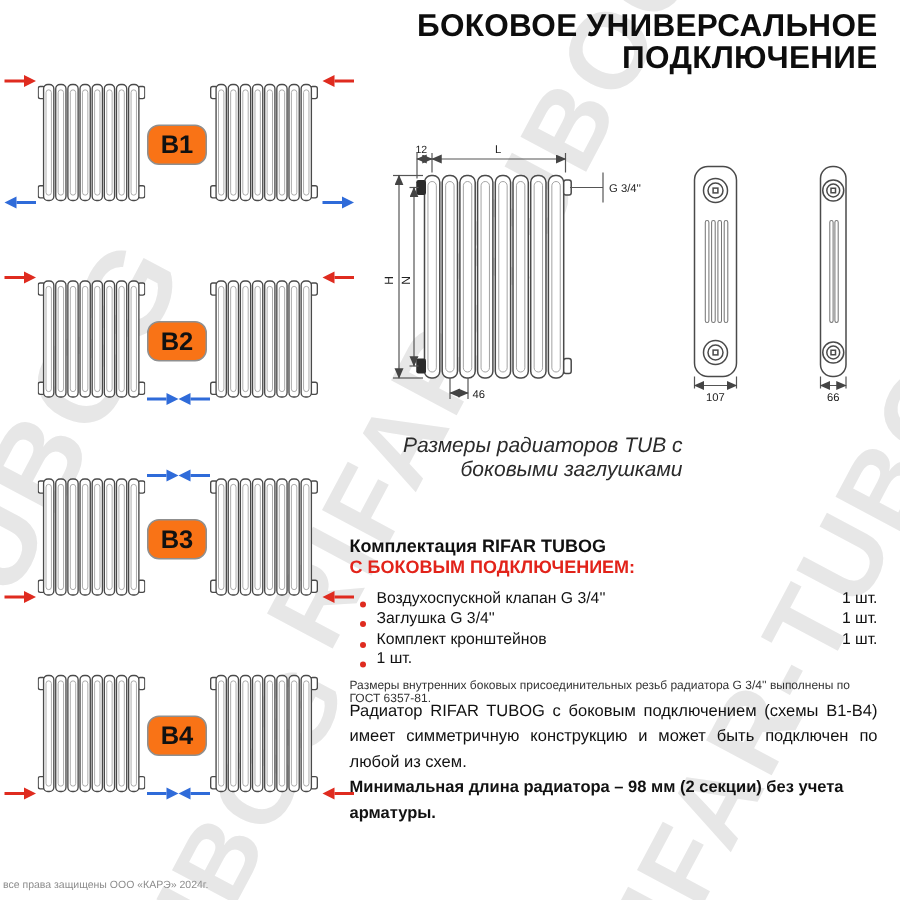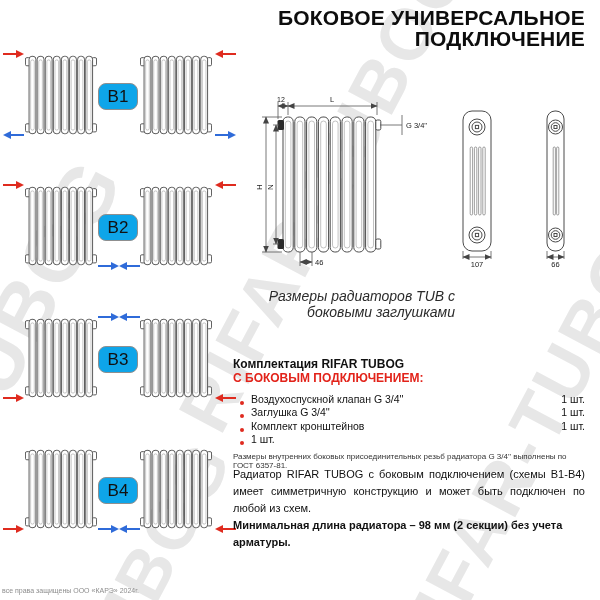--- a/index.html
+++ b/index.html
@@ -10,21 +10,21 @@
       transform:translate(-50%,-50%) rotate(-62deg);letter-spacing:3px;user-select:none;}
   
   .layer{position:absolute;inset:0;z-index:1;}
   
   .title{position:absolute;top:7px;right:15px;text-align:right;font-size:21px;line-height:21px;
          font-weight:900;letter-spacing:.2px;color:#0d0d0d;}
   
   .scheme-row{position:absolute;left:0;width:240px;height:96px;}
   .rad{position:absolute;width:72px;height:96px;}
   .scheme-label{position:absolute;left:98px;top:36px;width:38px;height:25px;line-height:25px;
-      text-align:center;font-size:17px;font-weight:400;background:#0ea5e9;border:1.5px solid #8f8f8f;
+      text-align:center;font-size:17px;font-weight:700;background:#f97316;border:1.5px solid #8f8f8f;
       border-radius:8px;color:#111;}
   .arrow{position:absolute;width:13px;height:2.4px;background:currentColor;}
   .arrow.right::after{content:"";position:absolute;left:13px;top:-2.8px;width:0;height:0;
       border-top:4px solid transparent;border-bottom:4px solid transparent;border-left:8px solid currentColor;}
   .arrow.left::before{content:"";position:absolute;right:13px;top:-2.8px;width:0;height:0;
       border-top:4px solid transparent;border-bottom:4px solid transparent;border-right:8px solid currentColor;}
   .red{color:#df2b1f}.blue{color:#2f6bd9}
   
   .techdraw{position:absolute;left:252px;top:92px;}
   .sideview{position:absolute;}

